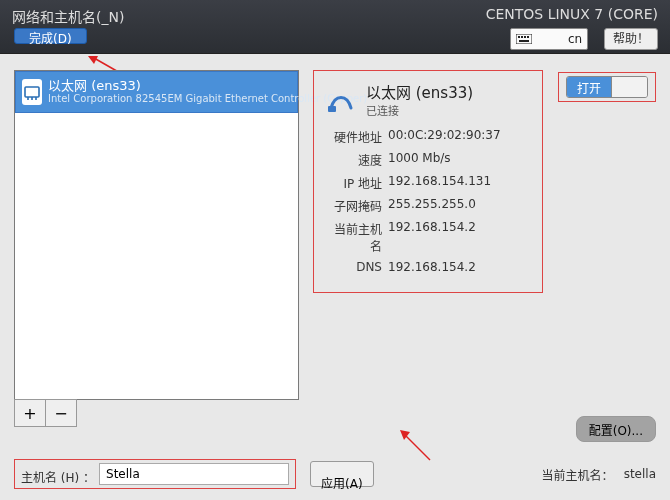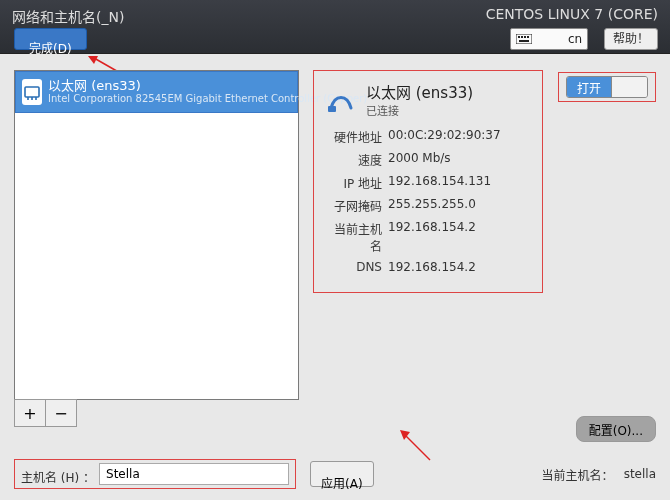--- a/index.html
+++ b/index.html
@@ -1,20 +1,20 @@
 <!DOCTYPE html>
 <html><head>
 <meta charset="utf-8">
 <style>
   * { box-sizing: border-box; margin: 0; padding: 0; font-family: "DejaVu Sans", "Noto Sans CJK SC", sans-serif; }
   body { width: 670px; height: 500px; background: #e8e8e8; overflow: hidden; }
 
   .topbar { height: 54px; background: linear-gradient(#3b3e45, #2b2e33); border-bottom: 1px solid #222; color: #ddd; position: relative; }
   .topbar .title { position: absolute; top: 6px; left: 12px; font-size: 14px; color: #ddd; }
-  .topbar .done-btn { position: absolute; top: 28px; left: 14px; height: 16px; padding: 10px 14px; background: #3a78c6; color: #fff; border: 1px solid #1d5baa; border-radius: 3px; font-size: 12px; line-height: 20px; cursor: pointer; }
+  .topbar .done-btn { position: absolute; top: 28px; left: 14px; height: 16px; padding: 0 14px; background: #3a78c6; color: #fff; border: 1px solid #1d5baa; border-radius: 3px; font-size: 12px; line-height: 20px; cursor: pointer; }
   .topbar .distro { position: absolute; top: 6px; right: 12px; font-size: 14px; color: #ddd; }
   .topbar .kb { position: absolute; top: 28px; right: 82px; width: 78px; height: 22px; background: #fafafa; border: 1px solid #888; border-radius: 2px; display: flex; align-items: center; font-size: 12px; color: #222; gap: 31px; }
   .topbar .kb .kbicon { width: 18px; height: 12px; margin: 0 4px; display: inline-flex; align-items: center; justify-content: center; }
   .topbar .help { position: absolute; top: 28px; right: 12px; height: 22px; padding: 0 8px; background: #efefef; border: 1px solid #999; border-radius: 3px; font-size: 12px; line-height: 20px; cursor: pointer; color: #333; }
 
   .content { position: relative; padding: 14px 12px 10px 12px; height: 446px; }
 
   .left { position: absolute; top: 16px; left: 14px; width: 285px; }
   .nic-list { width: 285px; height: 330px; border: 1px solid #7a7a7a; background: #fff; }
   .nic-item { height: 42px; background: #4a90d9; color: #fff; display: flex; align-items: center; padding: 4px 6px; border: 1px solid #3a78c6; }
@@ -117,21 +117,21 @@
         <div class="det-status">已连接</div>
       </div>
     </div>
     <div id="det-rows">
         <div class="det-row">
           <div class="k">硬件地址</div>
           <div class="v">00:0C:29:02:90:37</div>
         </div>
         <div class="det-row">
           <div class="k">速度</div>
-          <div class="v">2000 Mb/s</div>
+          <div class="v">1000 Mb/s</div>
         </div>
         <div class="det-row">
           <div class="k">IP 地址</div>
           <div class="v">192.168.154.131</div>
         </div>
         <div class="det-row">
           <div class="k">子网掩码</div>
           <div class="v">255.255.255.0</div>
         </div>
         <div class="det-row">

